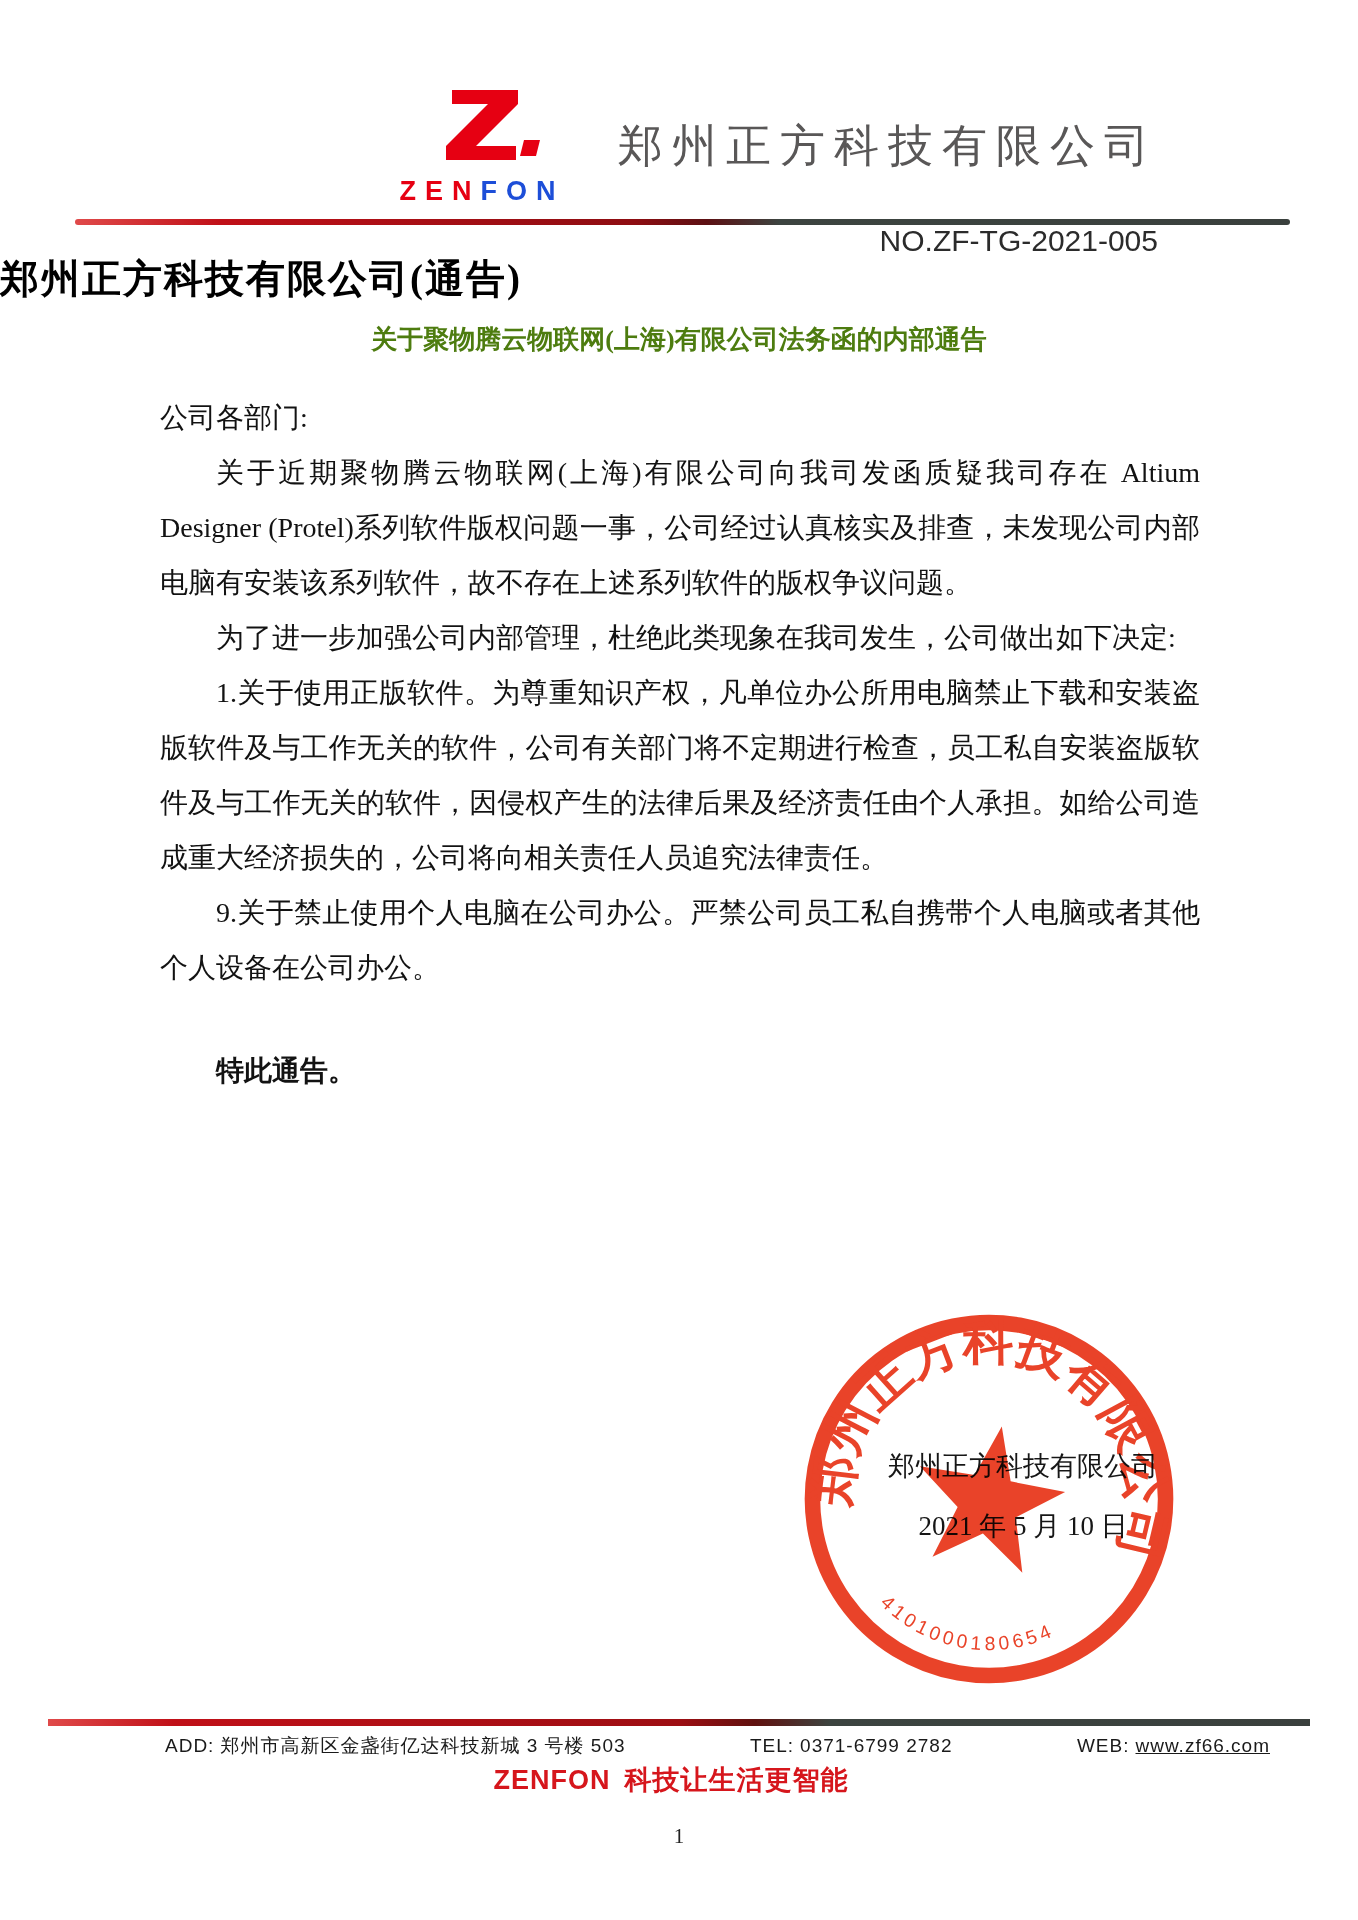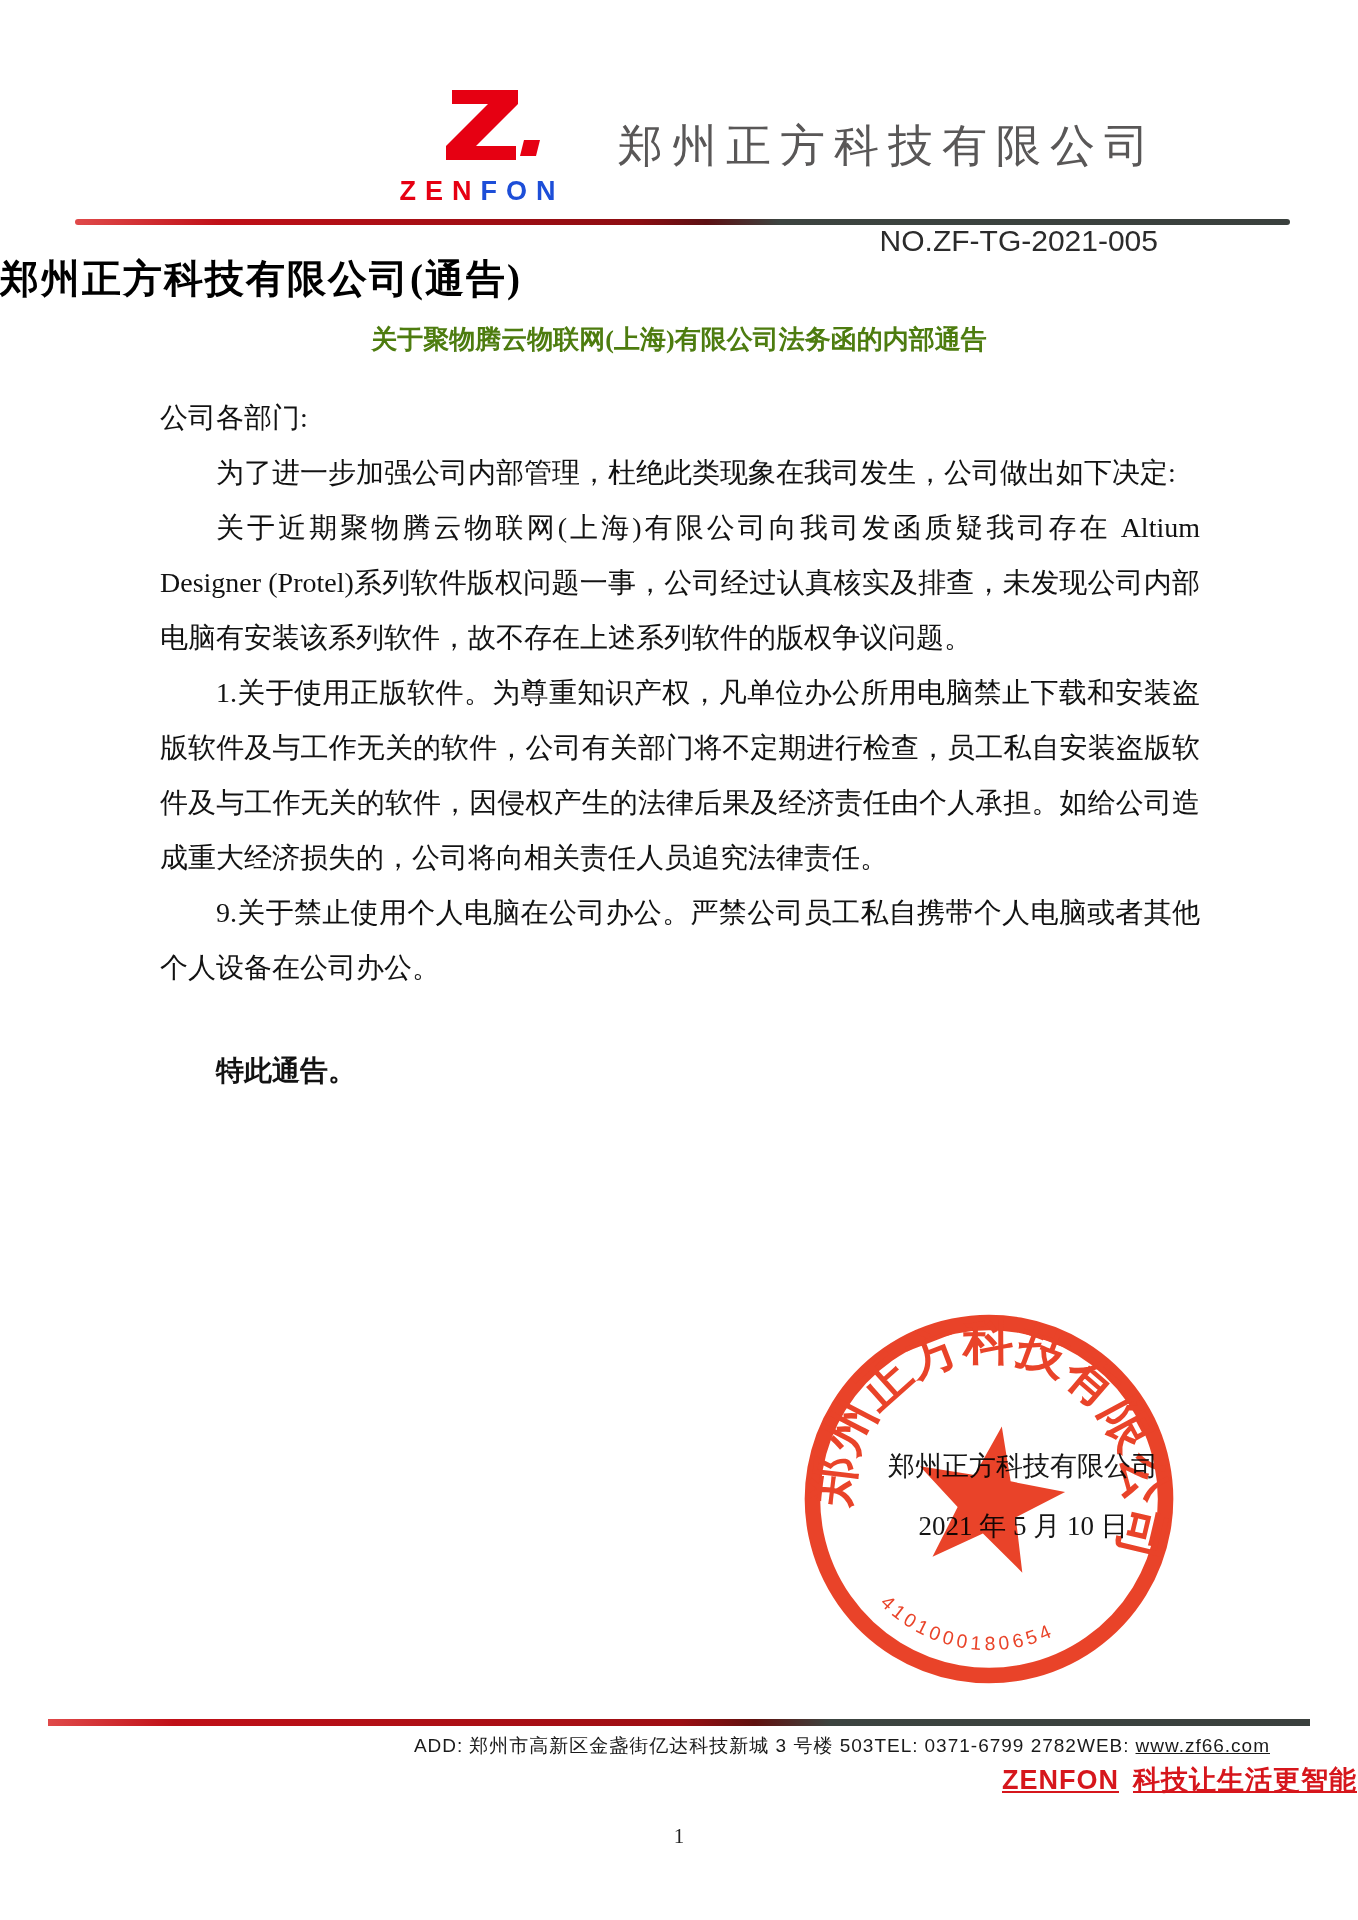--- a/index.html
+++ b/index.html
@@ -137,39 +137,38 @@
     background: linear-gradient(to right,
       #e04a4a 0%, #c01018 10%, #9d0e13 50%, #60110f 56%,
       #3c4440 62%, #3a403d 100%);
   }
   .footer-info {
     position: absolute;
     left: 165px;
     right: 88px;
     top: 1733px;
     display: flex;
-    justify-content: flex-end;
+    justify-content: space-between;
     align-items: baseline;
     font-family: "Liberation Sans", "DejaVu Sans", sans-serif;
     font-size: 19px;
     color: #1a1a1a;
     letter-spacing: 1px;
   }
   .footer-info .label { margin-right: 6px; }
   .web-value { text-decoration: underline; }
   .slogan {
     position: absolute;
     top: 1762px;
-    left: 0; right: 1px;
-    text-align: right;
+    left: 0; right: 16px;
+    text-align: center;
     color: #d6161c;
     font-weight: bold;
     font-size: 27px;
     letter-spacing: 1px;
-    text-decoration: underline;
   }
   .slogan .slogan-brand {
     font-family: "Liberation Sans", "DejaVu Sans", sans-serif;
     margin-right: 14px;
   }
   .page-num {
     position: absolute;
     top: 1824px;
     left: 0; right: 0;
     text-align: center;
@@ -196,22 +195,22 @@
 
   <div class="header-rule"></div>
 
   <div class="doc-number">NO.ZF-TG-2021-005</div>
 
   <h1 class="title">郑州正方科技有限公司(通告)</h1>
   <h2 class="subtitle">关于聚物腾云物联网(上海)有限公司法务函的内部通告</h2>
 
   <main class="body-text">
     <p class="salutation">公司各部门:</p>
+    <p class="para">关于近期聚物腾云物联网(上海)有限公司向我司发函质疑我司存在 Altium Designer (Protel)系列软件版权问题一事，公司经过认真核实及排查，未发现公司内部电脑有安装该系列软件，故不存在上述系列软件的版权争议问题。</p>
     <p class="para">为了进一步加强公司内部管理，杜绝此类现象在我司发生，公司做出如下决定:</p>
-    <p class="para">关于近期聚物腾云物联网(上海)有限公司向我司发函质疑我司存在 Altium Designer (Protel)系列软件版权问题一事，公司经过认真核实及排查，未发现公司内部电脑有安装该系列软件，故不存在上述系列软件的版权争议问题。</p>
     <p class="para">1.关于使用正版软件。为尊重知识产权，凡单位办公所用电脑禁止下载和安装盗版软件及与工作无关的软件，公司有关部门将不定期进行检查，员工私自安装盗版软件及与工作无关的软件，因侵权产生的法律后果及经济责任由个人承担。如给公司造成重大经济损失的，公司将向相关责任人员追究法律责任。</p>
     <p class="para">9.关于禁止使用个人电脑在公司办公。严禁公司员工私自携带个人电脑或者其他个人设备在公司办公。</p>
     <p class="closing">特此通告。</p>
   </main>
 
   <div class="signature">
     <div>郑州正方科技有限公司</div>
     <div>2021 年 5 月 10 日</div>
   </div>
 

